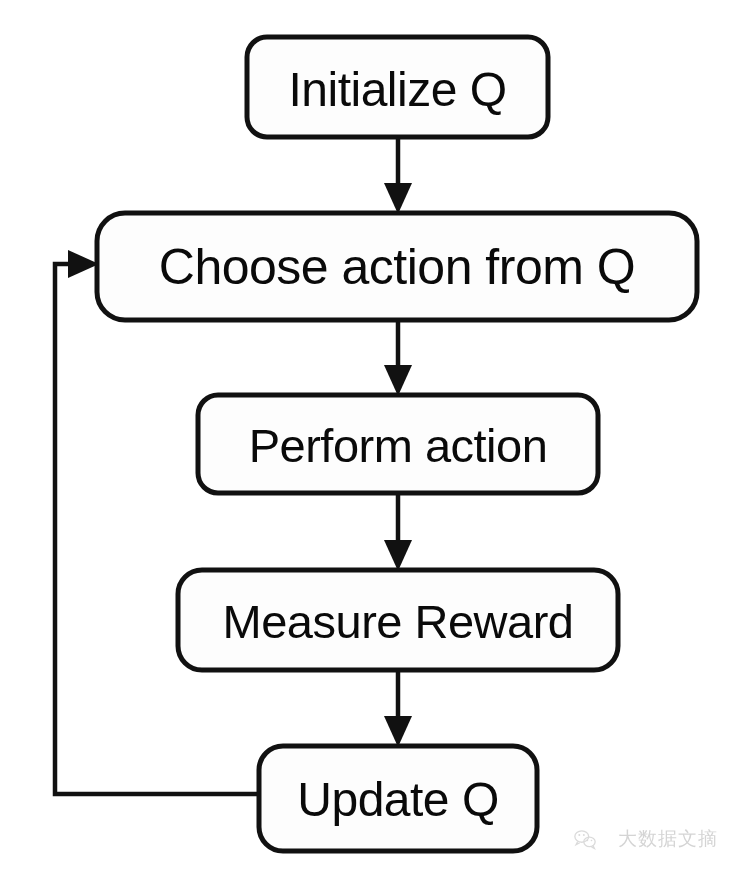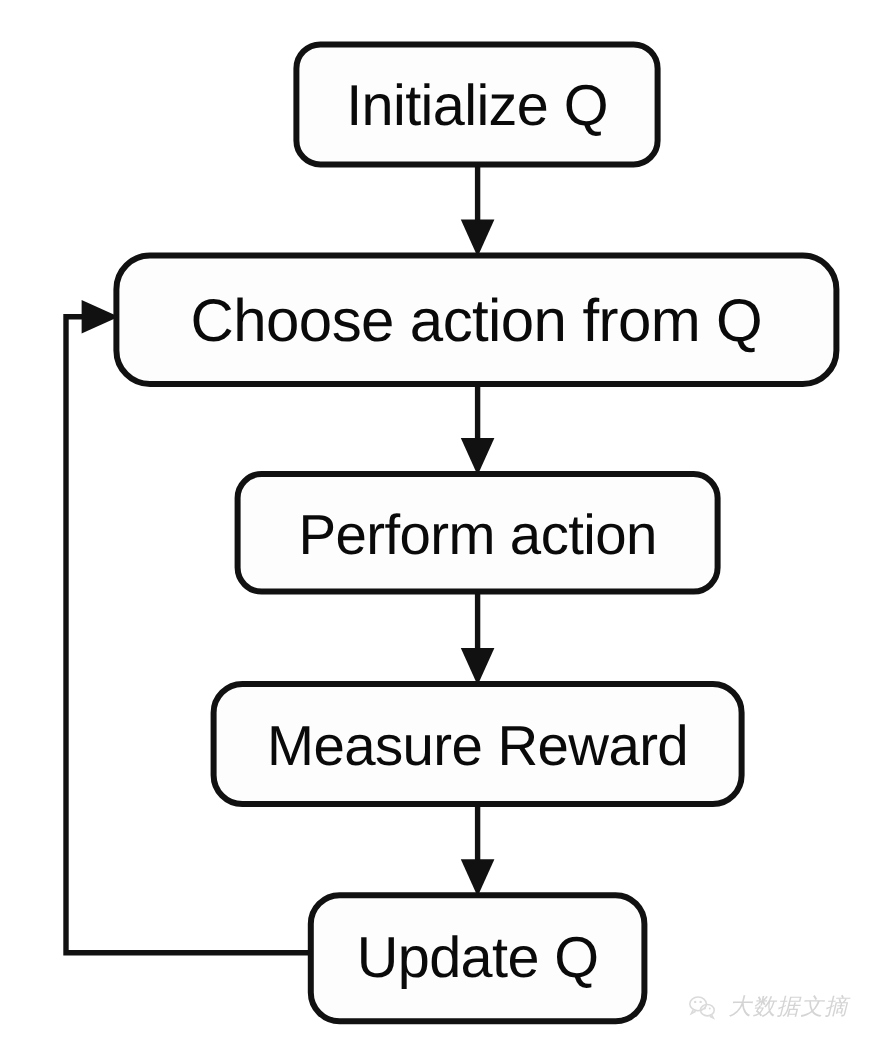--- a/index.html
+++ b/index.html
@@ -44,24 +44,23 @@
     stroke-linecap: butt;
   }
   .arrow-head {
     fill: #111111;
     stroke: none;
   }
   .watermark {
     position: absolute;
     display: flex;
     align-items: center;
-    gap: 9px;
+    gap: 20px;
     opacity: 0.42;
     pointer-events: none;
-    font-style: italic;
   }
   .watermark-logo {
     width: 26px;
     height: 26px;
     flex: 0 0 26px;
   }
   .watermark-text {
     font-family: "DejaVu Sans", sans-serif;
     font-size: 19px;
     color: #9a9a9a;

